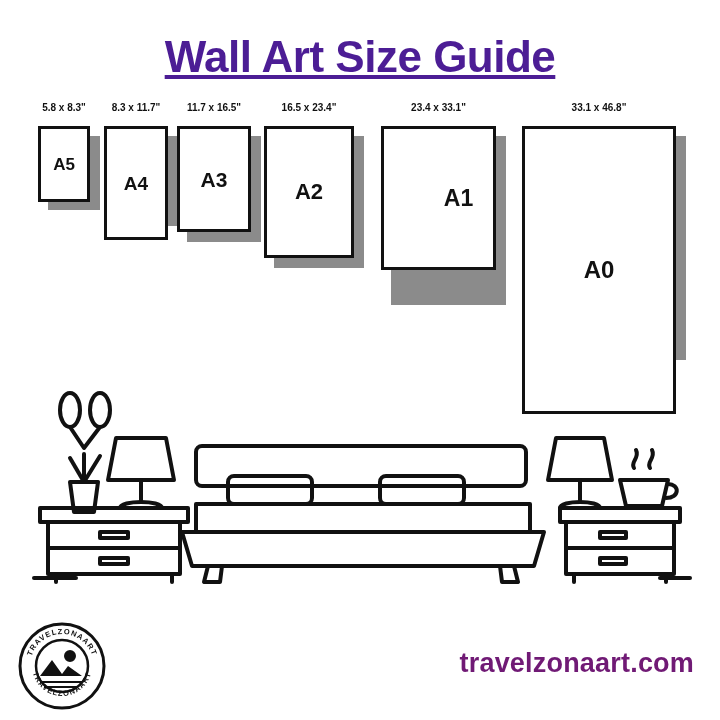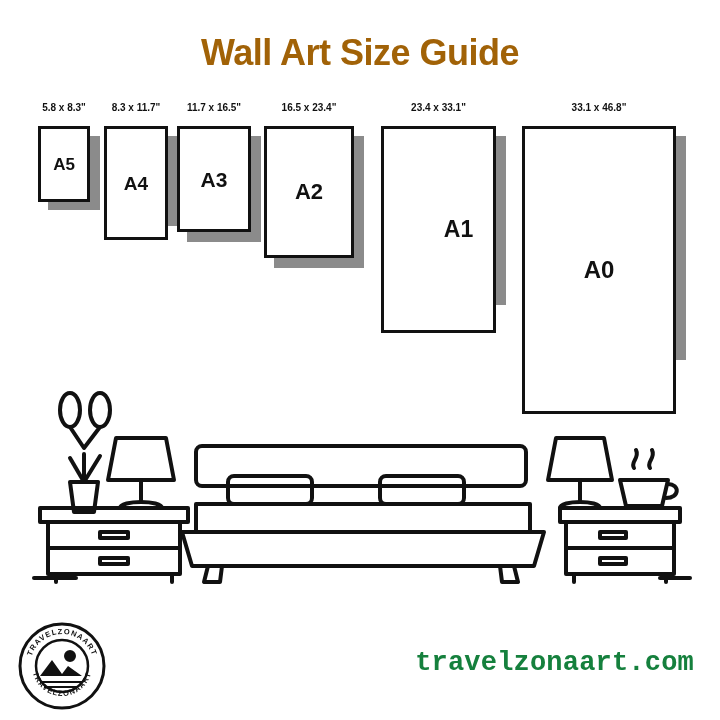--- a/index.html
+++ b/index.html
@@ -16,24 +16,25 @@
     color: #111111;
   }
 
   
   #title {
     position: absolute;
     top: 32px;
     left: 0;
     width: 720px;
     text-align: center;
-    font-size: 36px;
+    font-size: 44px;
     font-weight: bold;
     letter-spacing: -0.5px;
-    color: #a16207;
+    color: #4c1d95;
+    text-decoration: underline;
   }
 
   
   #frames {
     position: absolute;
     left: 0;
     top: 100px;
     width: 720px;
     height: 300px;
   }
@@ -93,23 +94,22 @@
     top: 12px;
     width: 88px;
     height: 88px;
   }
   #site-url {
     position: absolute;
     right: 26px;
     top: 38px;
     font-size: 27px;
     font-weight: bold;
-    color: #15803d;
+    color: #701a75;
     letter-spacing: 0.2px;
-    font-family: Liberation Mono, monospace;
   }
 </style>
 </head>
 <body>
 
 <div id="title">Wall Art Size Guide</div>
 
 <div id="frames">
 
   <div class="frame-wrap" id="wrap-0" style="left: 38px; top: 2px; width: 62px; height: 108px;">
@@ -140,21 +140,21 @@
     <div class="frame-dim" style="top: 0px; left: 0px; width: 90px;">16.5 x 23.4"</div>
     <div class="frame-shadow" style="left: 10px; top: 34px; width: 90px; height: 132px;"></div>
     <div class="frame-box" style="left: 0px; top: 24px; width: 90px; height: 132px;">
       <span class="frame-label" style="font-size: 22px;">A2</span>
     </div>
   </div>
 
   <div class="frame-wrap" id="wrap-4" style="left: 381px; top: 2px; width: 125px; height: 203px;">
     <div class="frame-dim" style="top: 0px; left: 0px; width: 115px;">23.4 x 33.1"</div>
     <div class="frame-shadow" style="left: 10px; top: 34px; width: 115px; height: 169px;"></div>
-    <div class="frame-box" style="left: 0px; top: 24px; width: 115px; height: 207px; padding-left: 40px;">
+    <div class="frame-box" style="left: 0px; top: 24px; width: 115px; height: 144px; padding-left: 40px;">
       <span class="frame-label" style="font-size: 23px;">A1</span>
     </div>
   </div>
 
   <div class="frame-wrap" id="wrap-5" style="left: 522px; top: 2px; width: 164px; height: 258px;">
     <div class="frame-dim" style="top: 0px; left: 0px; width: 154px;">33.1 x 46.8"</div>
     <div class="frame-shadow" style="left: 10px; top: 34px; width: 154px; height: 224px;"></div>
     <div class="frame-box" style="left: 0px; top: 24px; width: 154px; height: 288px;">
       <span class="frame-label" style="font-size: 24px;">A0</span>
     </div>

